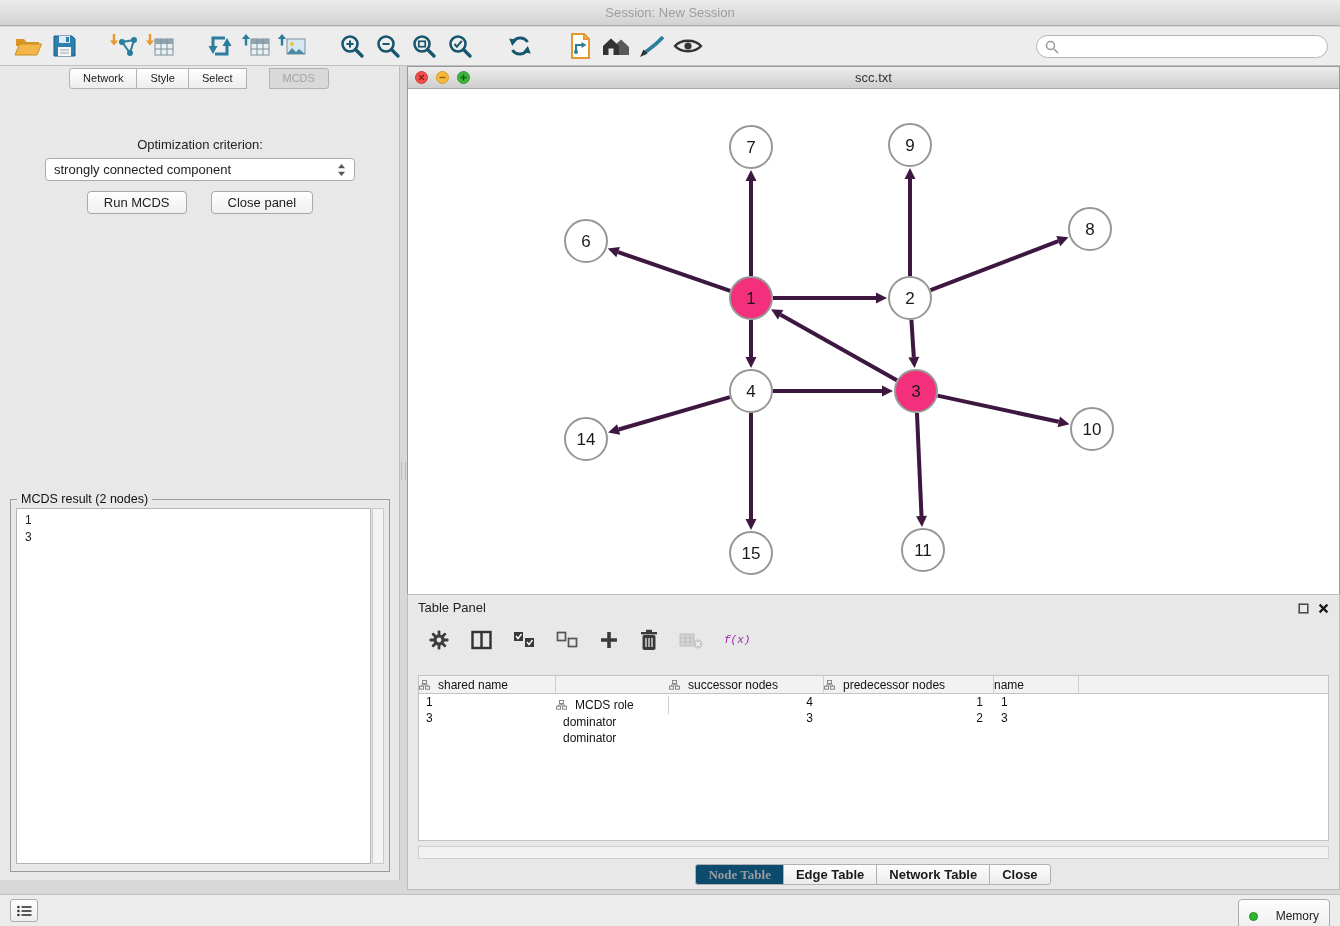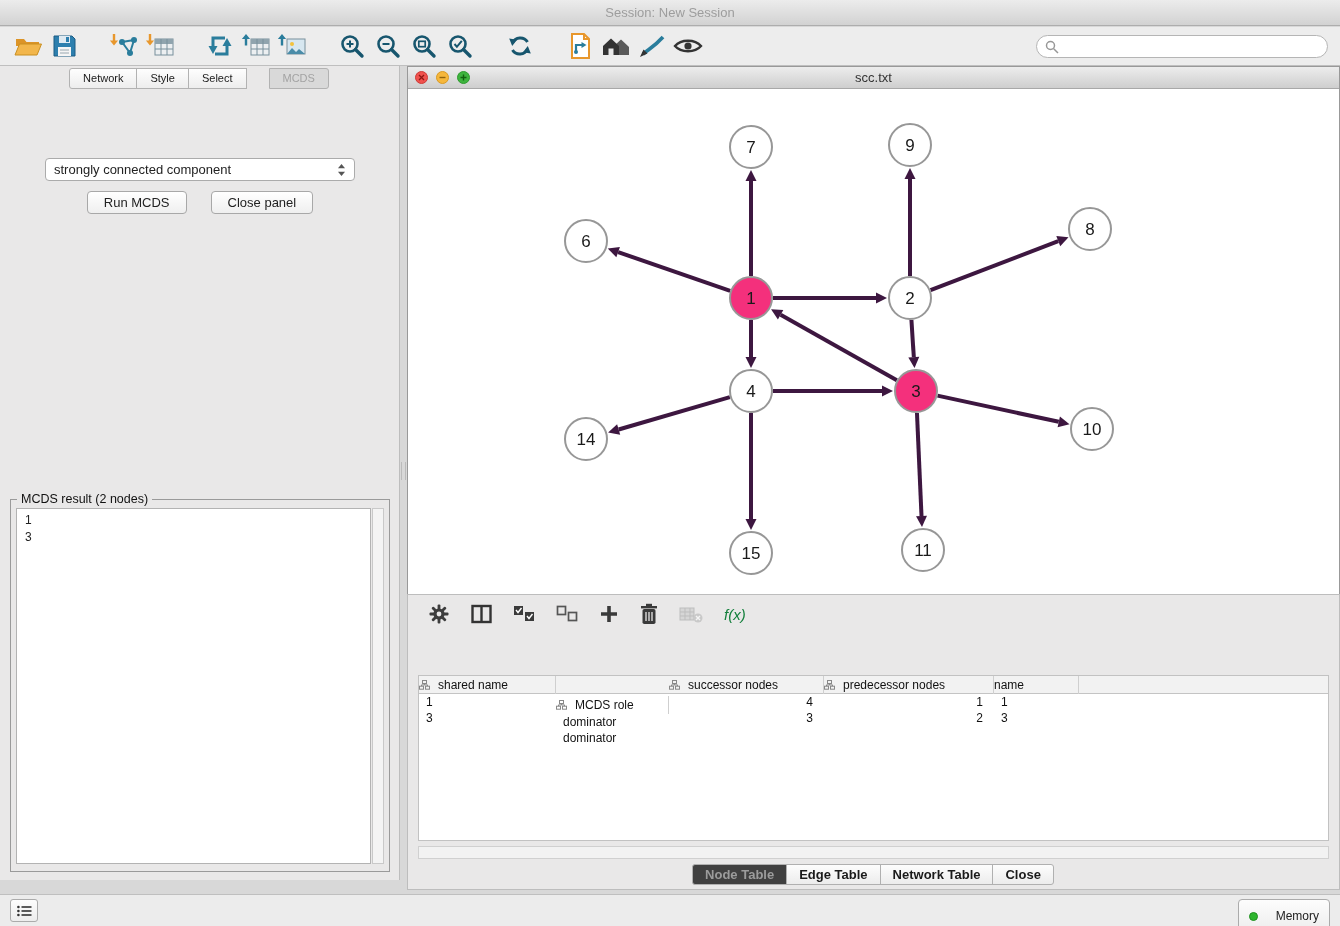--- a/index.html
+++ b/index.html
@@ -95,23 +95,23 @@
   .ar { padding-right:11px; text-align:right; }
   .tp-hscroll { position:absolute; left:10px; right:10px; bottom:30px; height:13px;
     background:#f2f2f2; border:1px solid #d0d0d0; }
   .tp-tabs { position:absolute; left:0; bottom:4px; width:100%; display:flex;
     justify-content:center; }
   .tp-tab { border:1px solid #b0b0b0; background:linear-gradient(#fdfdfd,#ececec);
     height:21px; line-height:19px; padding:0 12px; margin-left:-1px; font-size:13px;
     font-weight:bold; color:#1a1a1a; }
   .tp-tab:first-child { border-radius:3px 0 0 3px; }
   .tp-tab:last-child { border-radius:0 3px 3px 0; }
-  .tp-tab.active { background:#404040; color:#9c9c9c; }
-  .fx-label { font-family:Liberation Sans, sans-serif; font-style:italic; font-size:15px;
-    color:#15803d; }
+  .tp-tab.active { background:#0c4a6e; color:#9c9c9c;font-family:Liberation Serif, serif; }
+  .fx-label { font-family:Liberation Mono, monospace; font-style:italic; font-size:11px;
+    color:#a21caf; }
 
   
   .statusbar { position:absolute; left:0; top:894px; width:1340px; height:32px;
     background:#ececec; border-top:1px solid #bfbfbf; }
   .menu-btn { position:absolute; left:10px; top:4px; width:28px; height:23px;
     background:linear-gradient(#fdfdfd,#ededed); border:1px solid #ababab;
     border-radius:3px; display:flex; align-items:center; justify-content:center; }
   .memory-btn { position:absolute; right:10px; top:4px; height:23px; padding:16px 10px;
     background:linear-gradient(#fdfdfd,#ededed); border:1px solid #ababab;
     border-radius:4px; display:flex; align-items:center; gap:18px; font-size:12px; }
@@ -309,20 +309,21 @@
 </div>
 
 <div class="control-panel">
   <div class="cp-tabs">
     <div class="cp-tab">Network</div>
     <div class="cp-tab">Style</div>
     <div class="cp-tab">Select</div>
     <div class="cp-tab active">MCDS</div>
   </div>
 
+  <div class="opt-label">Optimization criterion:</div>
 
   <div class="criterion-select">
     <span>strongly connected component</span>
     <span class="select-arrows">
         <svg width="9" height="14" viewBox="0 0 9 14">
       <path d="M4.5 1 L8 5.2 H1 Z" fill="#555"></path>
           <path d="M4.5 13 L1 8.8 H8 Z" fill="#555"></path>
     </svg>
       </span>
   </div>
@@ -419,20 +420,35 @@
         <text x="684" y="346" text-anchor="middle" font-size="17" font-family="Liberation Sans, sans-serif" fill="#1a1a1a">10</text>
         <circle cx="343" cy="464" r="21" fill="#ffffff" stroke="#979797" stroke-width="2"></circle>
         <text x="343" y="470" text-anchor="middle" font-size="17" font-family="Liberation Sans, sans-serif" fill="#1a1a1a">15</text>
         <circle cx="515" cy="461" r="21" fill="#ffffff" stroke="#979797" stroke-width="2"></circle>
         <text x="515" y="467" text-anchor="middle" font-size="17" font-family="Liberation Sans, sans-serif" fill="#1a1a1a">11</text>
       </svg>
   </div>
 </div>
 
 <div class="table-panel">
+  <div class="tp-header">
+    <span>Table Panel</span>
+    <span class="win-controls" style="top:7px;">
+      <span class="win-btn">
+          <svg width="11" height="11" viewBox="0 0 11 11">
+            <rect x="1.2" y="1.2" width="8.6" height="8.6" fill="none" stroke="#444" stroke-width="1.5"></rect>
+          </svg>
+        </span>
+      <span class="win-btn">
+          <svg width="11" height="11" viewBox="0 0 11 11">
+            <path d="M1.6 1.6 L9.4 9.4 M9.4 1.6 L1.6 9.4" stroke="#1a1a1a" stroke-width="2.2"></path>
+          </svg>
+        </span>
+    </span>
+  </div>
 
   <div class="tp-toolbar">
     <span>
         <svg width="22" height="22" viewBox="0 0 22 22">
       <g fill="#3d3d3d">
         <rect x="9.6" y="1.5" width="2.8" height="19" rx="1"></rect>
         <rect x="9.6" y="1.5" width="2.8" height="19" rx="1" transform="rotate(45 11 11)"></rect>
         <rect x="9.6" y="1.5" width="2.8" height="19" rx="1" transform="rotate(90 11 11)"></rect>
         <rect x="9.6" y="1.5" width="2.8" height="19" rx="1" transform="rotate(135 11 11)"></rect>
         <circle cx="11" cy="11" r="5.6"></circle>

